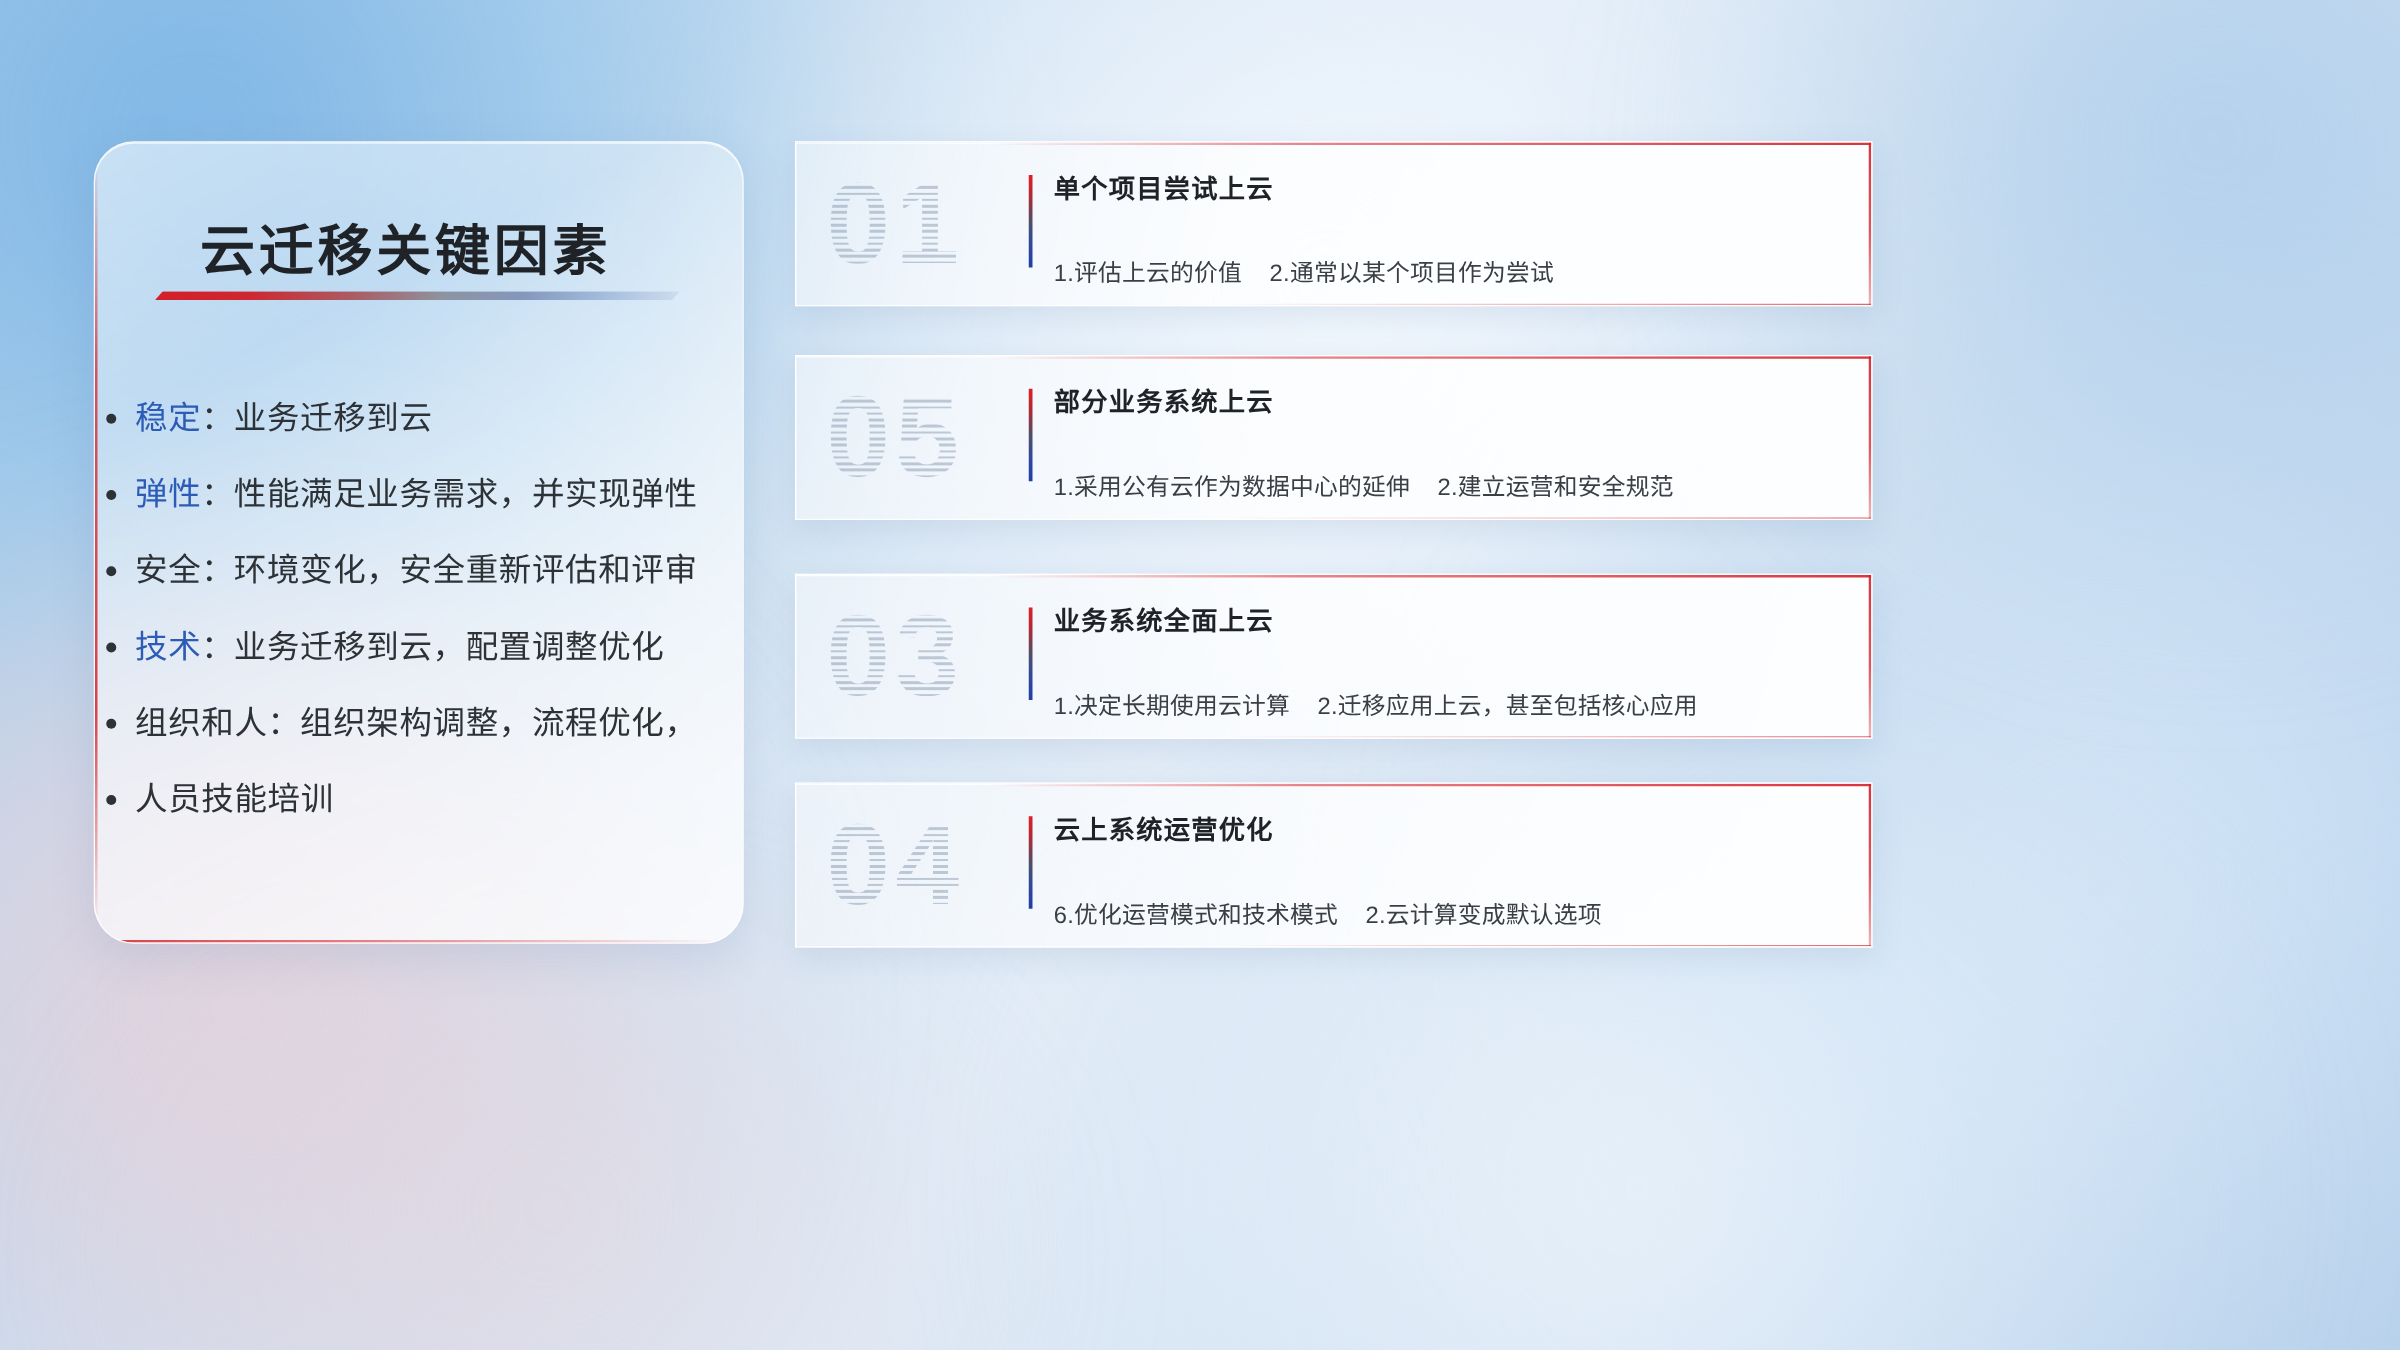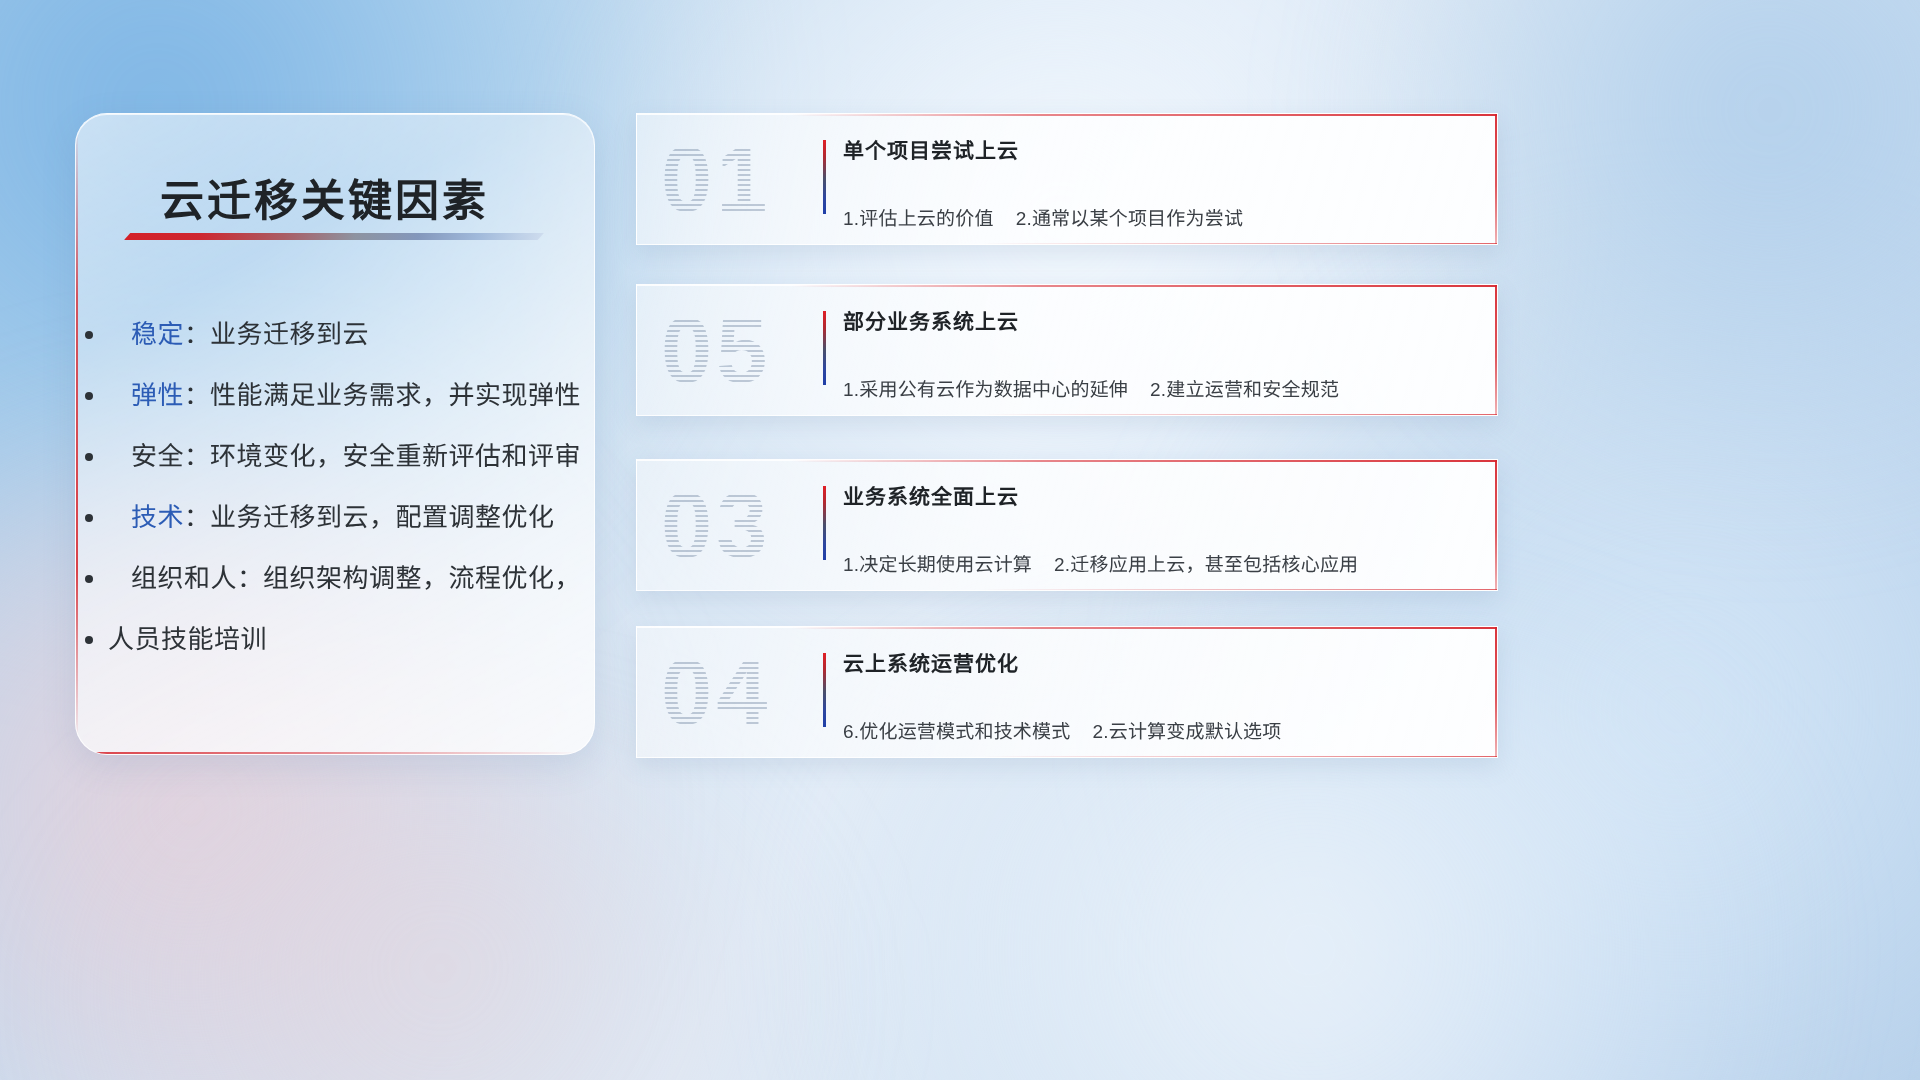--- a/index.html
+++ b/index.html
@@ -81,21 +81,21 @@
       #8b8f9c 55%, #7f93b8 70%, #9db6d8 84%, #cfddee 100%);
     clip-path:polygon(1.5% 0, 100% 0, 98.5% 100%, 0% 100%);
     opacity:.95;
   }
 
   #factor-list{ position:absolute; left:32px; top:190px; right:24px; }
   .factor-row{
     font-size:26px; line-height:61px; white-space:nowrap;
     color:#2d3237; letter-spacing:.5px;
   }
-  .factor-row .lbl{ font-weight:400;margin-left:23px; }
+  .factor-row .lbl{ font-weight:400; }
   .factor-row.accent .lbl{ color:#2c5cb5; }
   .factor-row .sep{ letter-spacing:0; }
 
   
   #cards{ position:absolute; left:636px; top:113px; }
   .card{
     position:absolute; left:0; width:862px; height:132px;
     border-radius:0;
     background:linear-gradient(105deg,
        rgba(255,255,255,.48) 0%,

